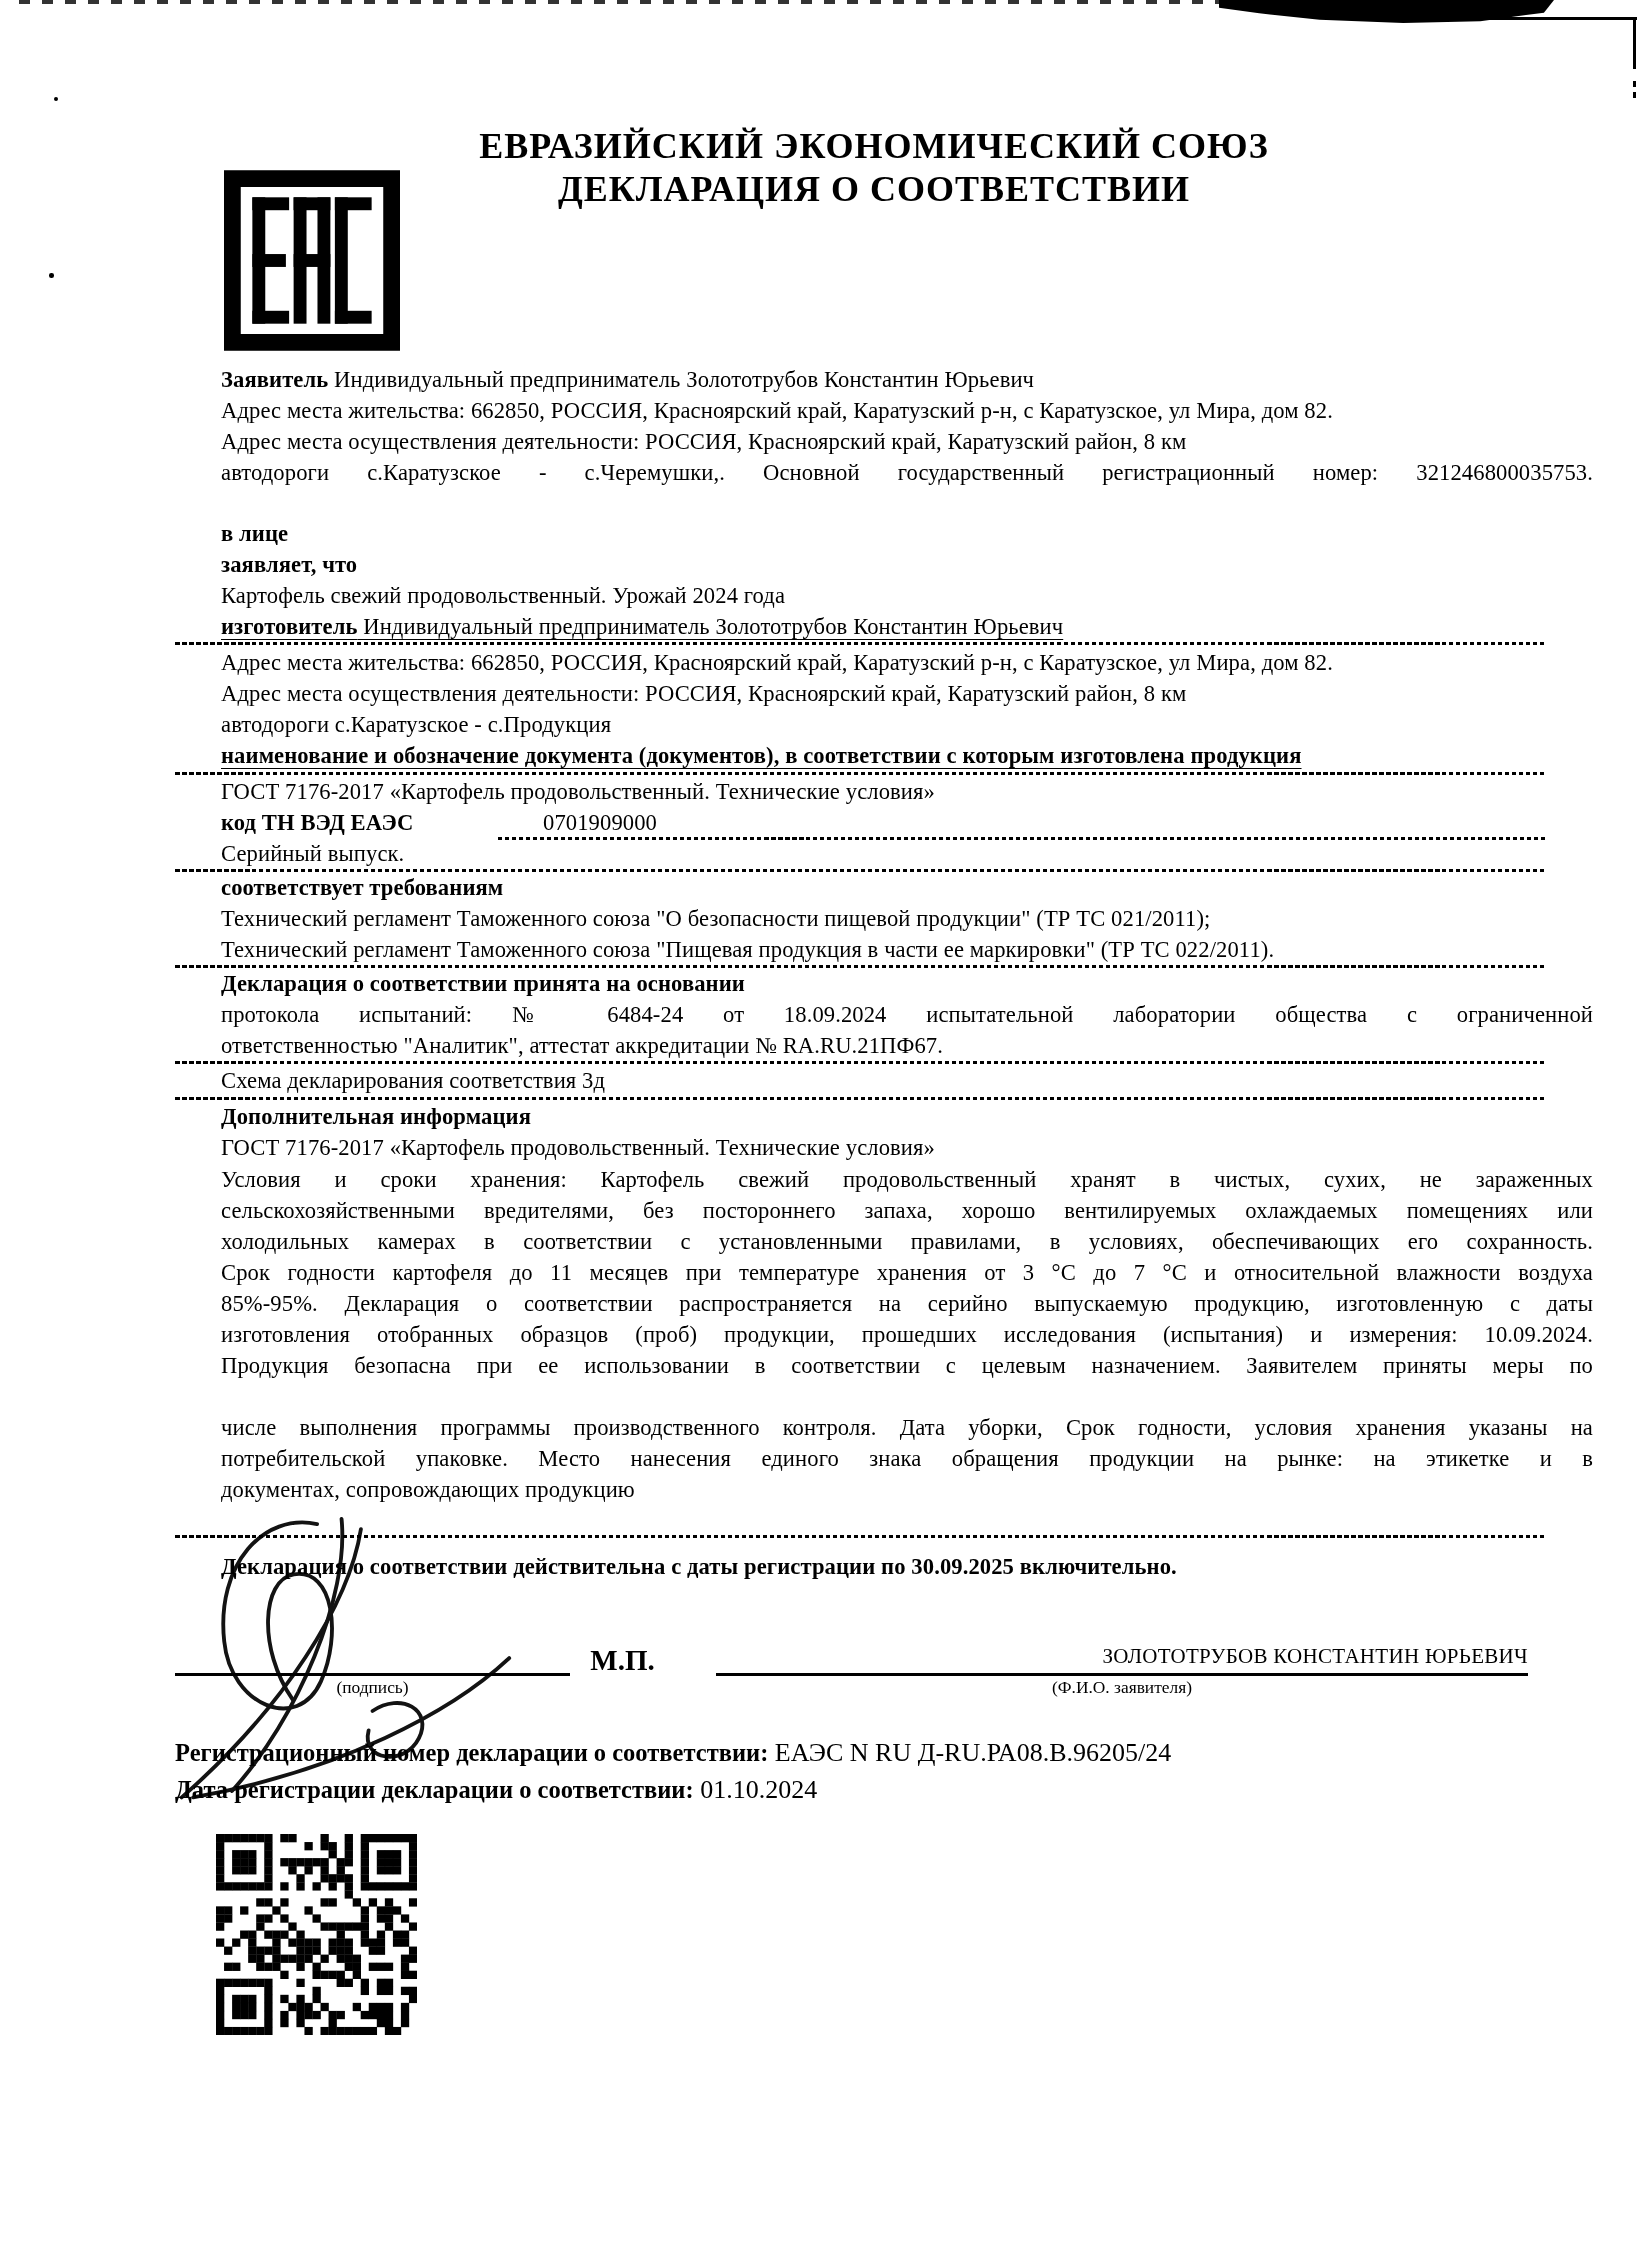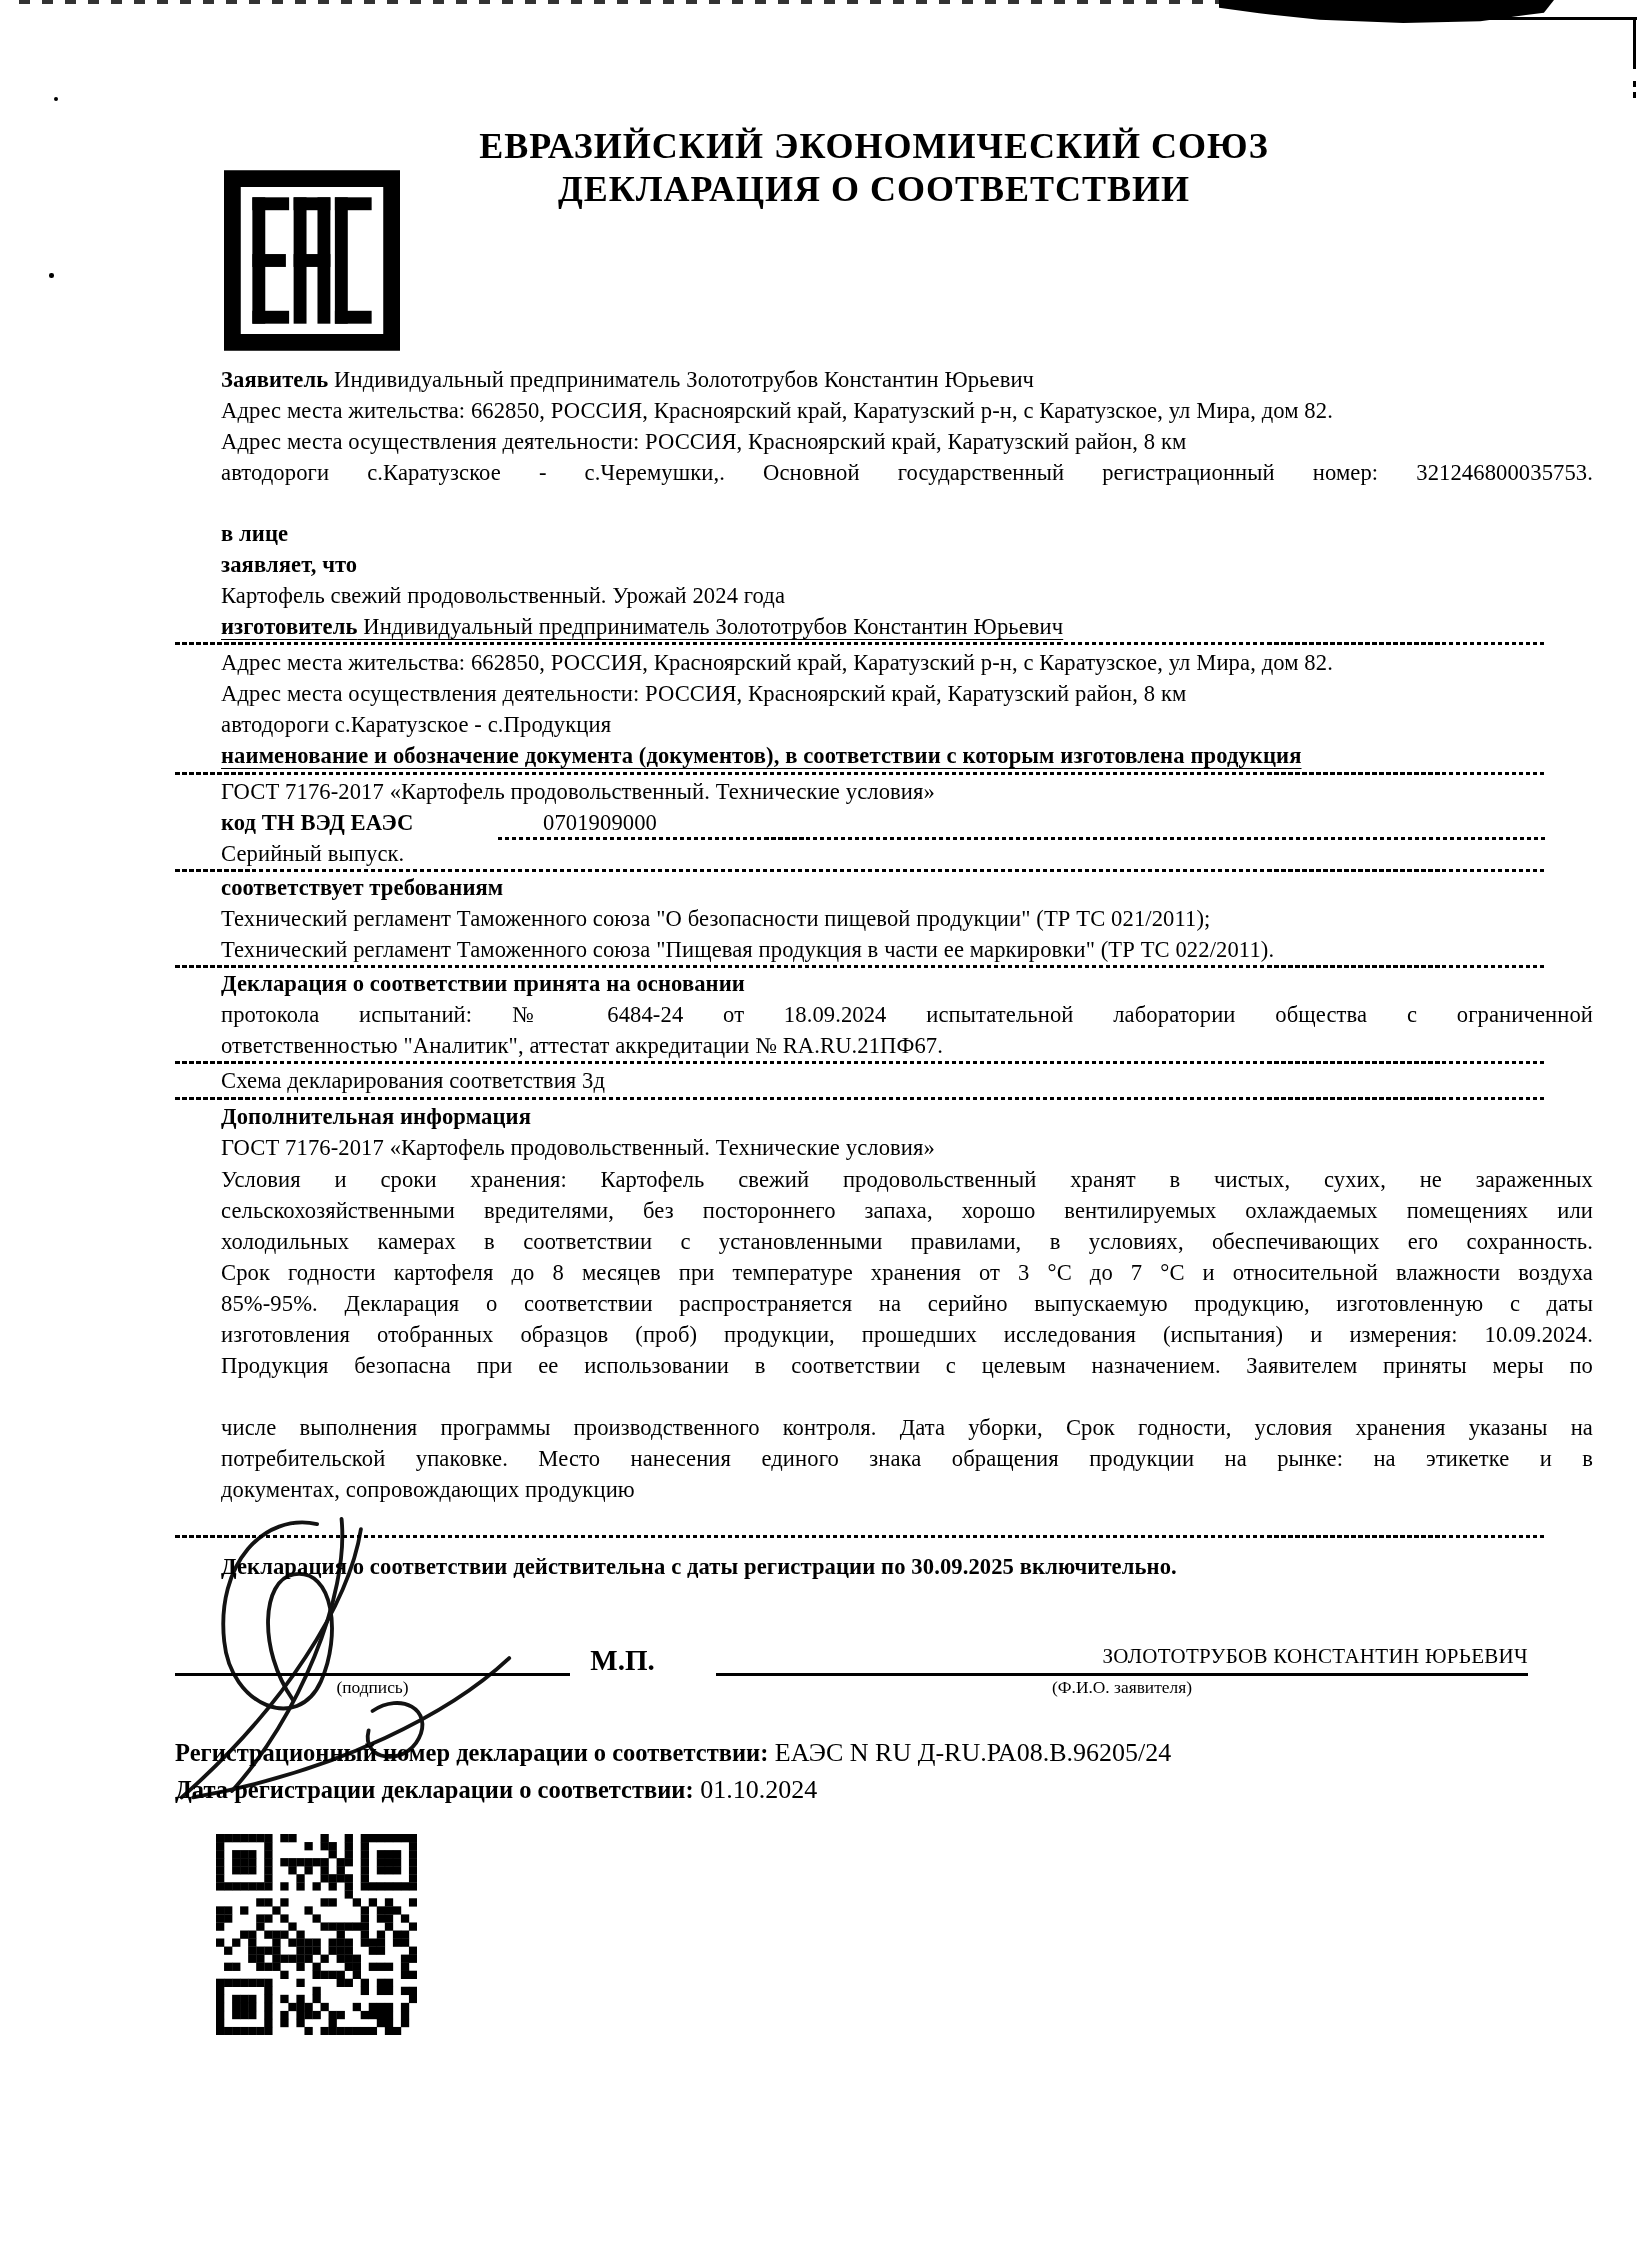--- a/index.html
+++ b/index.html
@@ -108,21 +108,21 @@
 
   <div class="ln" style="top:1065px">Схема декларирования соответствия 3д</div>
   <div class="rule" style="top:1097px"></div>
 
   <div class="ln b" style="top:1101px">Дополнительная информация</div>
   <div class="ln" style="top:1132px">ГОСТ 7176-2017 «Картофель продовольственный. Технические условия»</div>
 
   <div class="ln just" style="top:1164px">Условия и сроки хранения: Картофель свежий продовольственный хранят в чистых, сухих, не зараженных</div>
   <div class="ln just" style="top:1195px">сельскохозяйственными вредителями, без постороннего запаха, хорошо вентилируемых охлаждаемых помещениях или</div>
   <div class="ln just" style="top:1226px">холодильных камерах в соответствии с установленными правилами, в условиях, обеспечивающих его сохранность.</div>
-  <div class="ln just" style="top:1257px">Срок годности картофеля до 8 месяцев при температуре хранения от 3 °С до 7 °С и относительной влажности воздуха</div>
+  <div class="ln just" style="top:1257px">Срок годности картофеля до 11 месяцев при температуре хранения от 3 °С до 7 °С и относительной влажности воздуха</div>
   <div class="ln just" style="top:1288px">85%-95%. Декларация о соответствии распространяется на серийно выпускаемую продукцию, изготовленную с даты</div>
   <div class="ln just" style="top:1319px">изготовления отобранных образцов (проб) продукции, прошедших исследования (испытания) и измерения: 10.09.2024.</div>
   <div class="ln just" style="top:1350px">Продукция безопасна при ее использовании в соответствии с целевым назначением. Заявителем приняты меры по</div>
   <div class="ln just" style="top:1412px">числе выполнения программы производственного контроля. Дата уборки, Срок годности, условия хранения указаны на</div>
   <div class="ln just" style="top:1443px">потребительской упаковке. Место нанесения единого знака обращения продукции на рынке: на этикетке и в</div>
   <div class="ln" style="top:1474px">документах, сопровождающих продукцию</div>
 
   <div class="rule" style="top:1535px"></div>
   <div class="ln b" style="top:1551px">Декларация о соответствии действительна с даты регистрации по 30.09.2025 включительно.</div>
 

